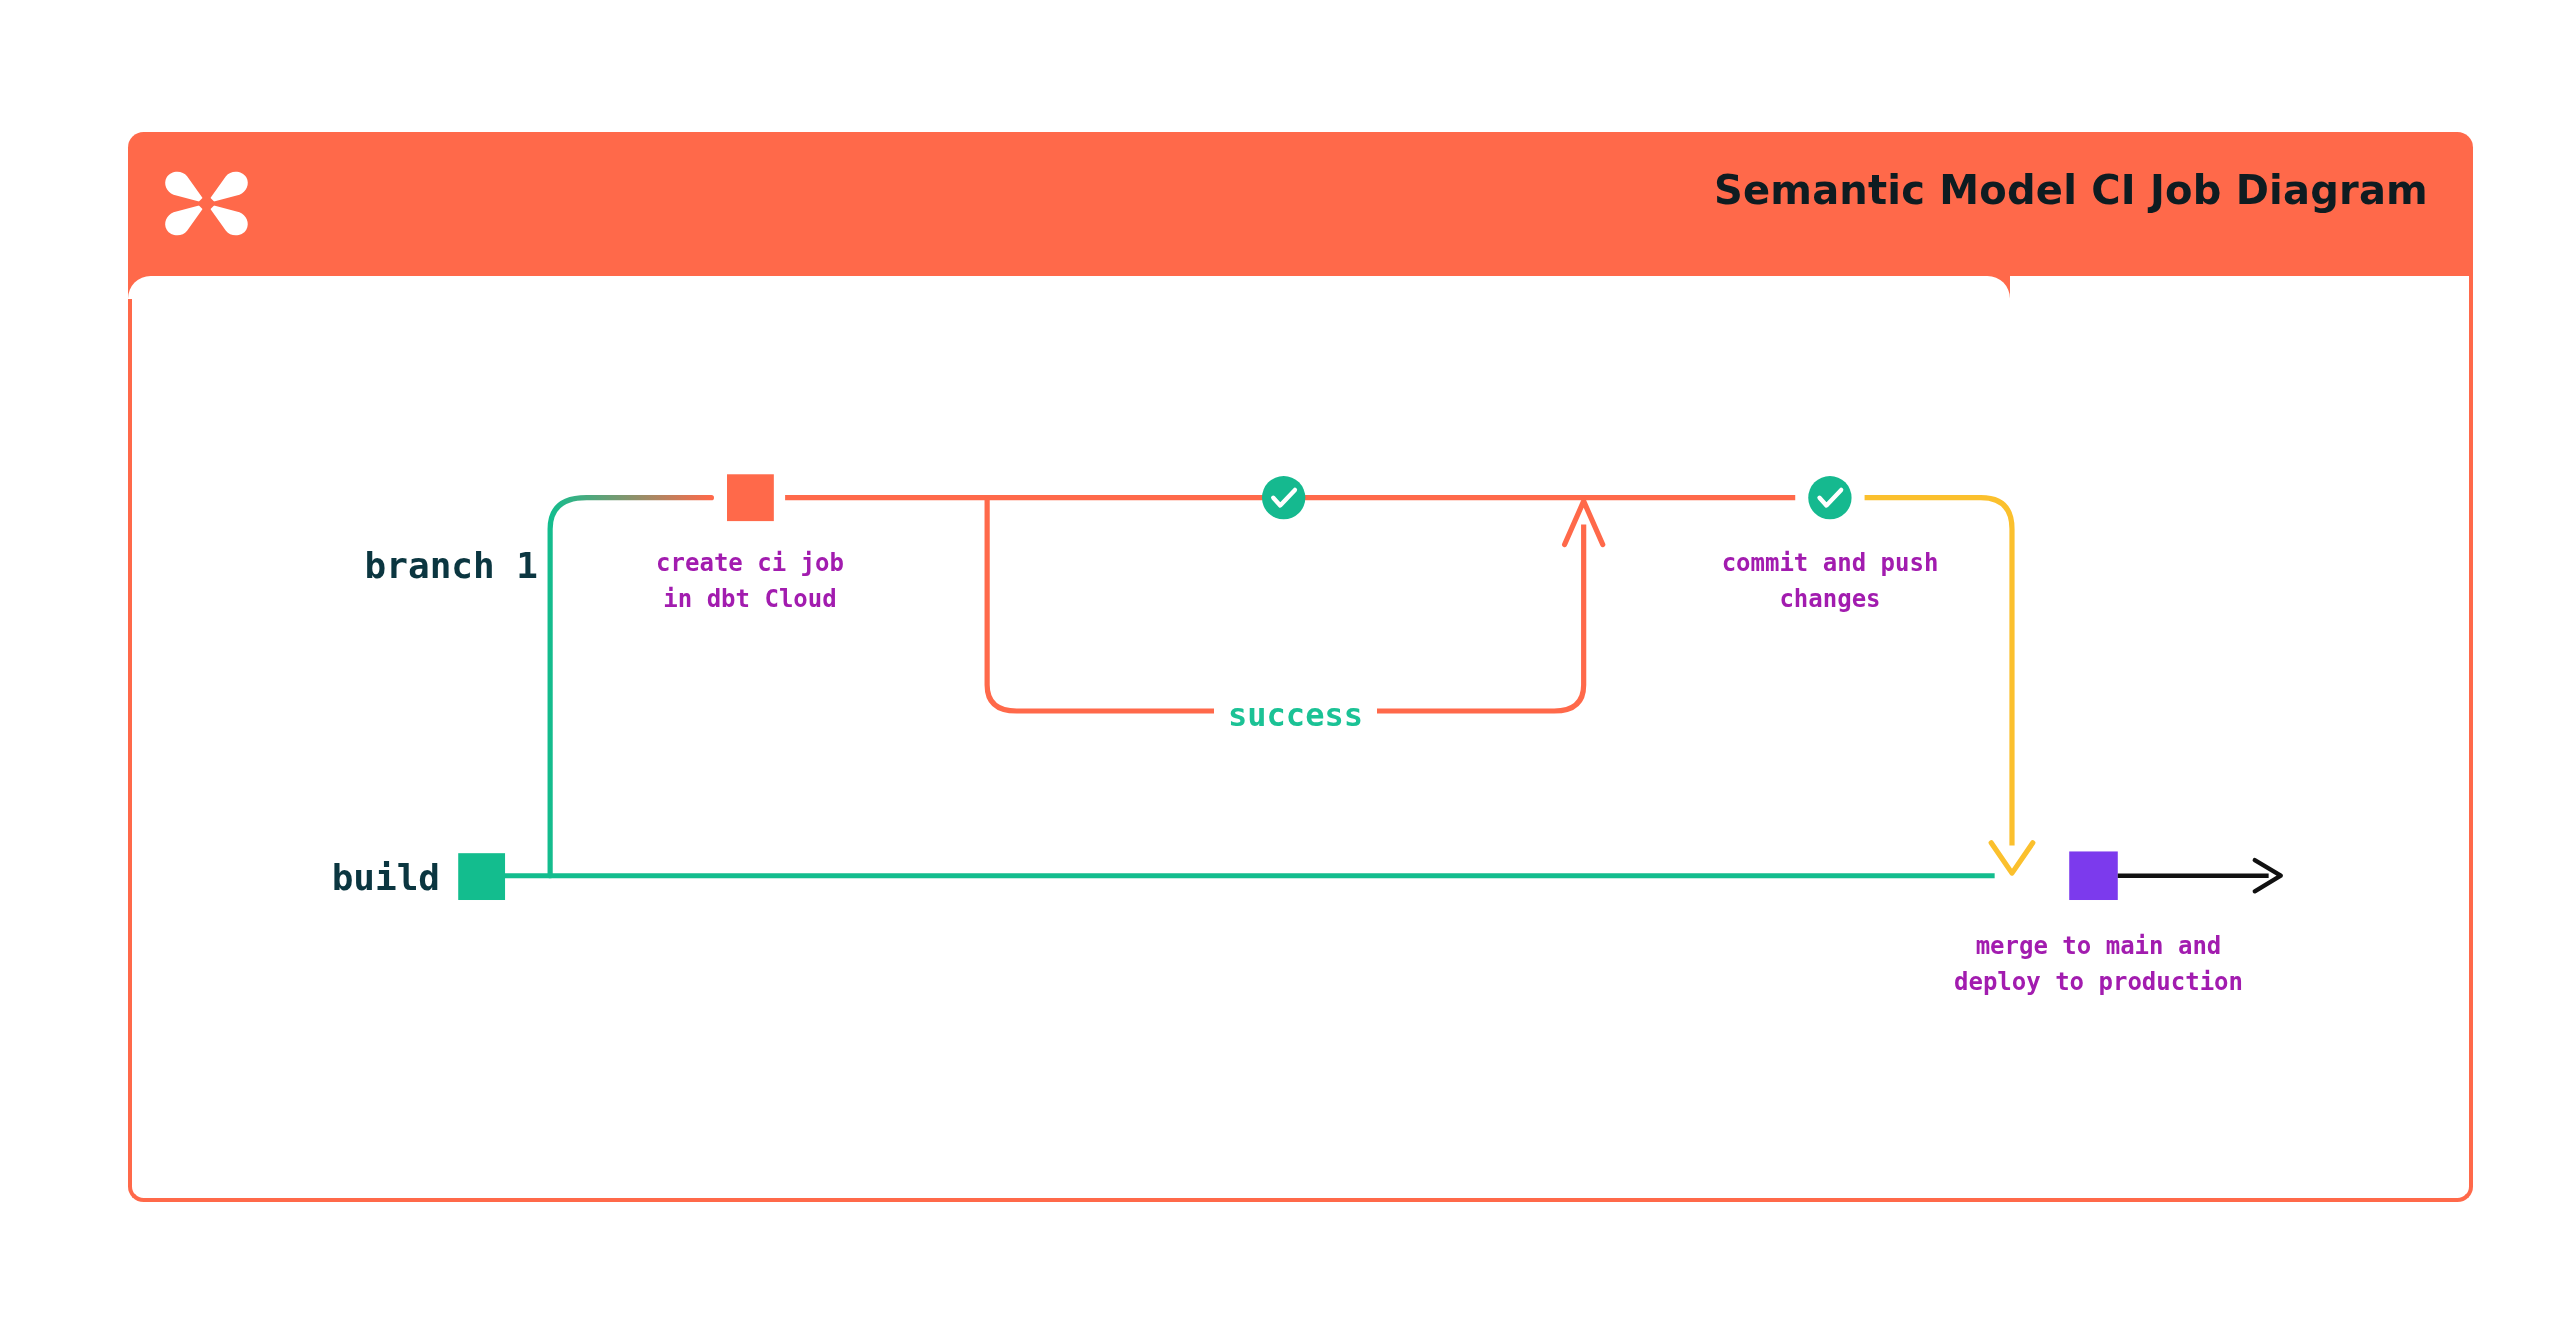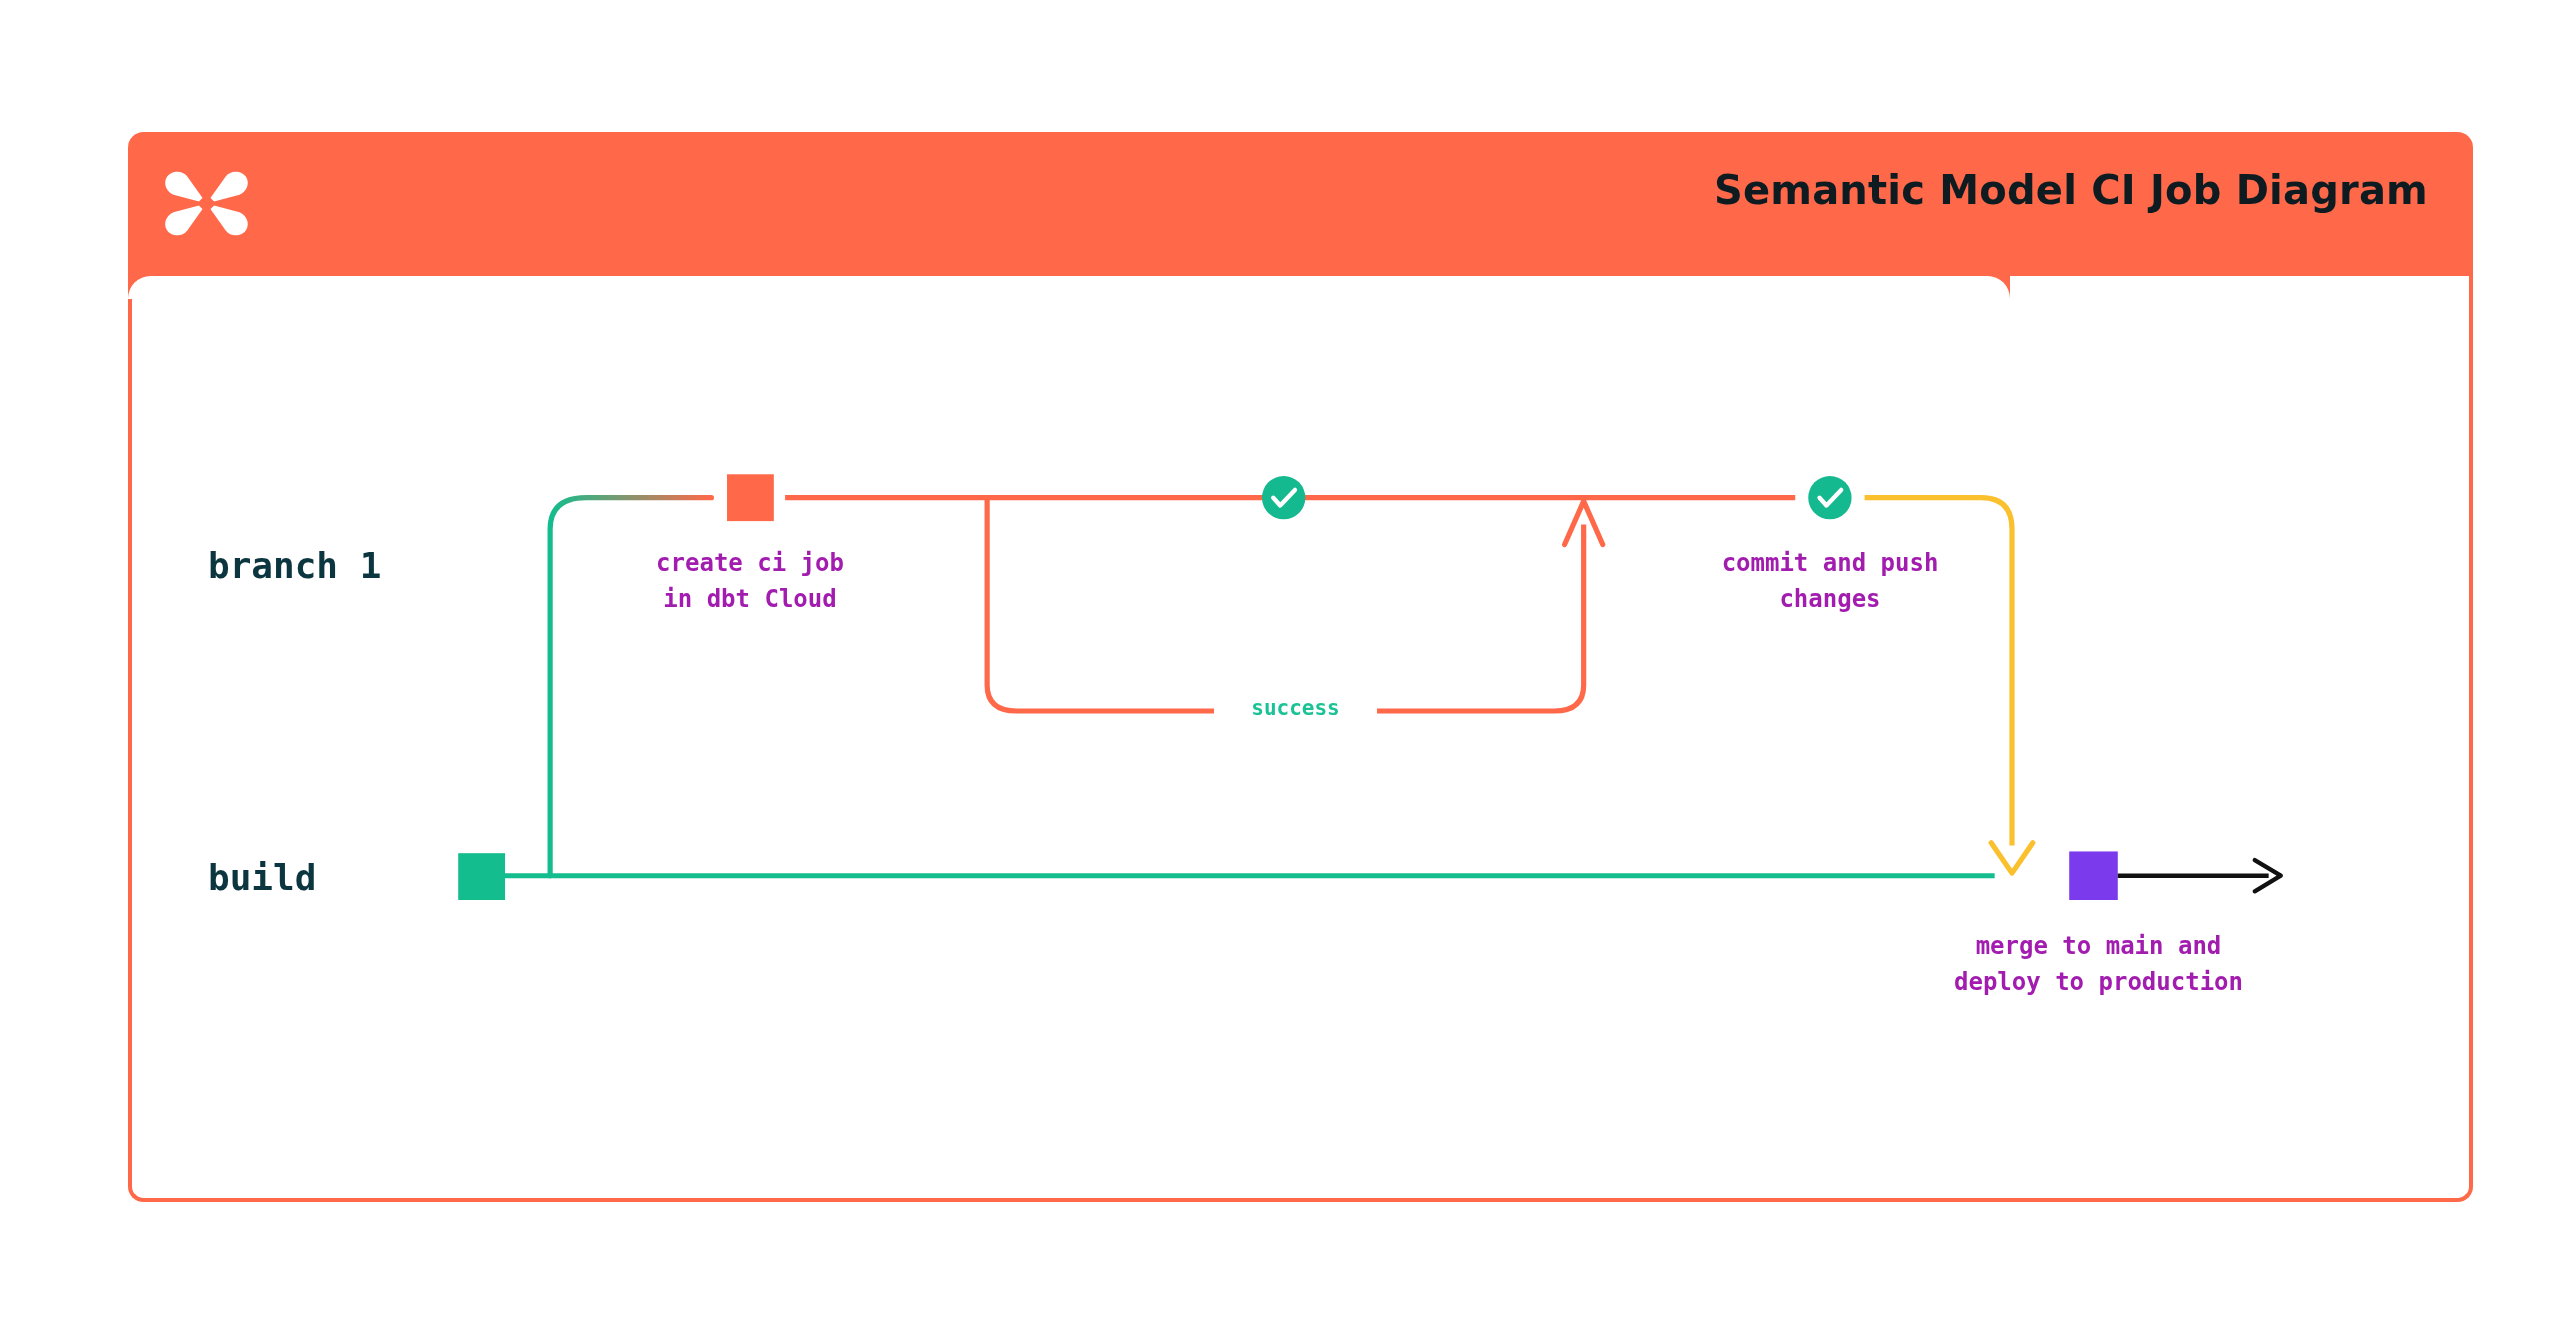--- a/index.html
+++ b/index.html
@@ -98,36 +98,36 @@
   }
 
   
   .lane-label {
     position: absolute;
     font-family: "DejaVu Sans Mono", monospace;
     font-size: 36px;
     font-weight: 700;
     color: #0B3640;
     white-space: nowrap;
-    text-align: left;
+    text-align: right;
   }
   .node-label {
     position: absolute;
     font-family: "DejaVu Sans Mono", monospace;
     font-size: 24px;
     font-weight: 700;
     color: #a21caf;
     line-height: 1.52;
     text-align: center;
     white-space: pre-line;
   }
   .edge-label {
     position: absolute;
     font-family: "DejaVu Sans Mono", monospace;
-    font-size: 21px;
+    font-size: 32px;
     font-weight: 700;
     color: #1BC295;
     background: #ffffff;
     padding: 0 12px;
     white-space: nowrap;
     text-align: center;
   }
 </style>
 </head>
 <body>

